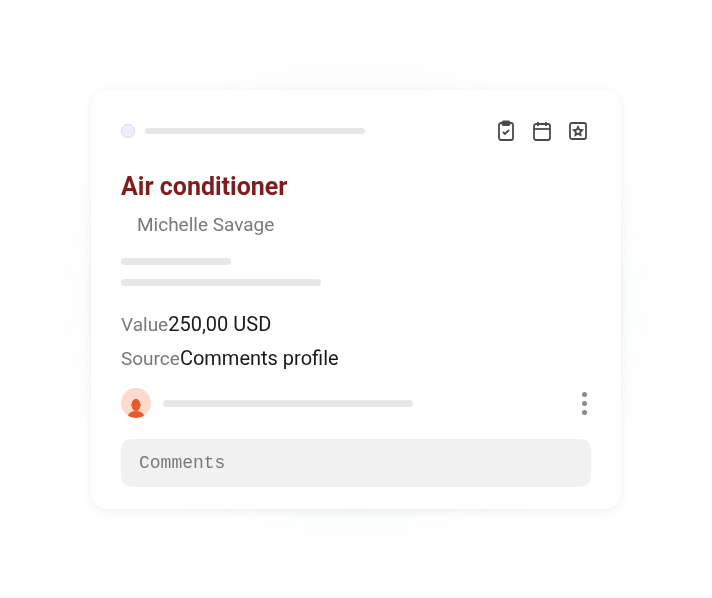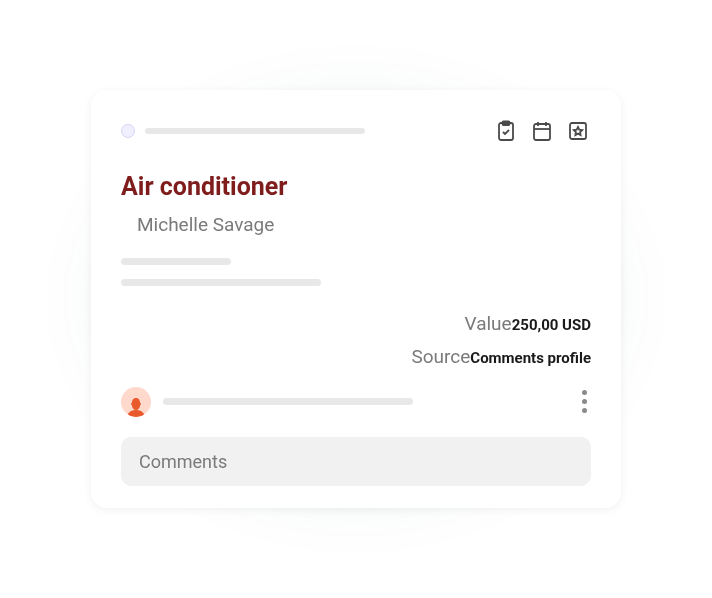--- a/index.html
+++ b/index.html
@@ -101,31 +101,31 @@
       width: 110px;
       height: 7px;
       margin-bottom: 14px;
     }
     .bar-sk2 {
       width: 200px;
       height: 7px;
     }
     .kv-row {
       display: flex;
-      justify-content: flex-end;
+      justify-content: flex-start;
       align-items: baseline;
       margin-bottom: 10px;
     }
     .kv-label {
       font-size: 19px;
       color: #7a7a7a;
     }
     .kv-value {
-      font-size: 15px;
-      font-weight: 700;
+      font-size: 20px;
+      font-weight: 400;
       color: #1a1a1a;
     }
     .avatar-row {
       display: flex;
       align-items: center;
       justify-content: space-between;
       margin-top: 18px;
       margin-bottom: 20px;
     }
     .avatar-left {
@@ -161,20 +161,21 @@
     .more-dots span {
       width: 5px;
       height: 5px;
       background: #8a8a8a;
       border-radius: 50%;
     }
     .comments-box {
       background: #f1f1f1;
       border-radius: 10px;
       padding: 14px 18px;
+      font-family: Liberation Mono, monospace;
     }
     .comments-text {
       font-size: 18px;
       color: #7a7a7a;
     }
   </style>
 </head>
 <body>
 
 <div class="glow-backdrop"></div>

